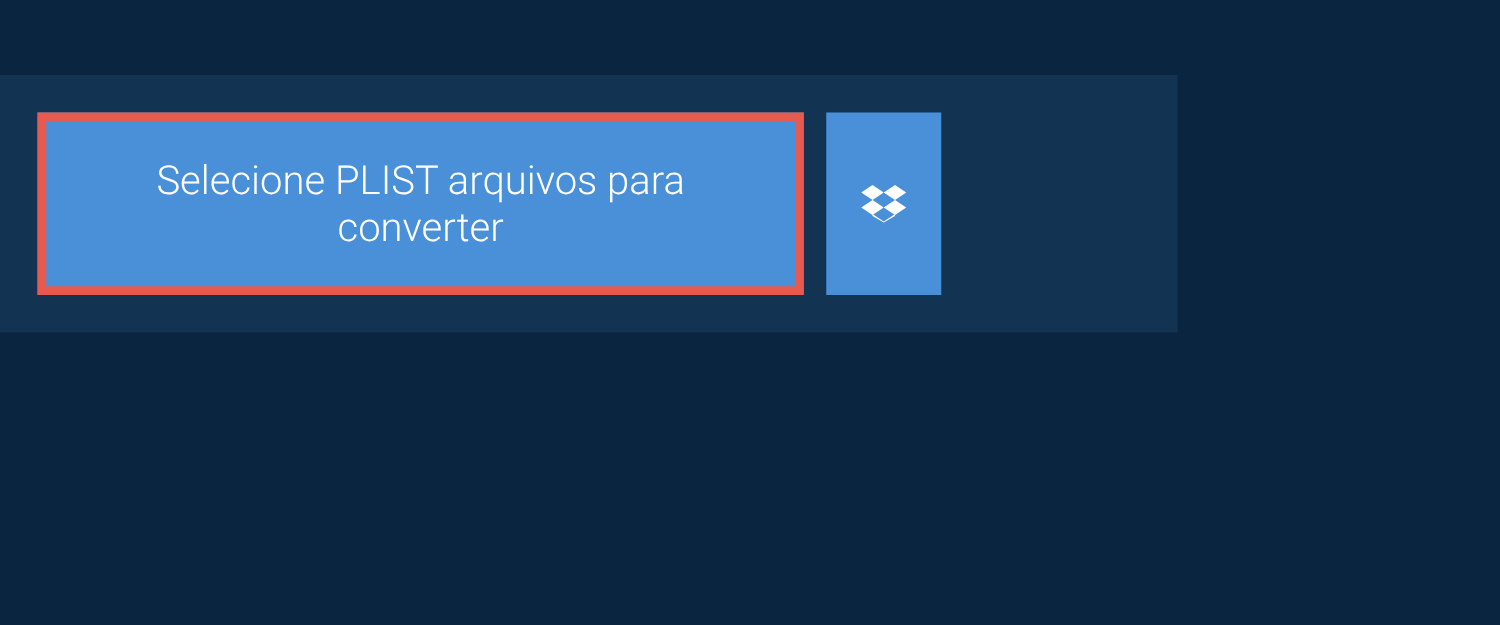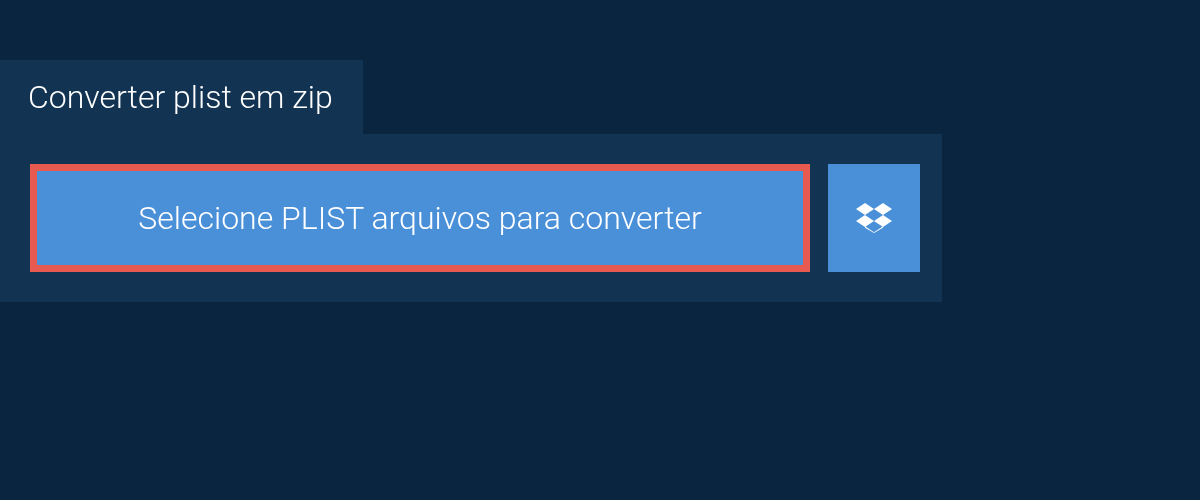--- a/index.html
+++ b/index.html
@@ -33,21 +33,21 @@
       padding: 30px 30px 30px 30px;
       width: 942px;
     }
     .button-row {
       display: flex;
       gap: 18px;
       align-items: stretch;
     }
     .select-button {
       flex: 0 0 auto;
-      width: 780px;
+      width: 613px;
       background: #4a90d9;
       border: 7px solid #e85a4f;
       color: #ffffff;
       font-size: 32px;
       font-weight: 300;
       padding: 28px 20px;
       text-align: center;
       cursor: pointer;
       display: flex;
       align-items: center;
@@ -66,25 +66,20 @@
     .dropbox-icon {
       width: 36px;
       height: 36px;
       fill: #ffffff;
     }
   </style>
 </head>
 <body>
 
 <div class="page-container">
-  <div class="tab-container">
-    <div class="tab">
-      <span>Converter plist em zip</span>
-    </div>
-  </div>
   <div class="upload-panel">
     <div class="button-row">
       <div class="select-button">
         <span>Selecione PLIST arquivos para converter</span>
       </div>
       <div class="dropbox-button">
         <svg class="dropbox-icon" viewBox="0 0 24 24">
           <path d="M6 2L0 6l6 4-6 4 6 4 6-4 6 4 6-4-6-4 6-4-6-4-6 4-6-4zm6 4l6 4-6 4-6-4 6-4zm-6 12.5l6 3.5 6-3.5v-1l-6 4-6-4v1z"></path>
         </svg>
       </div>

